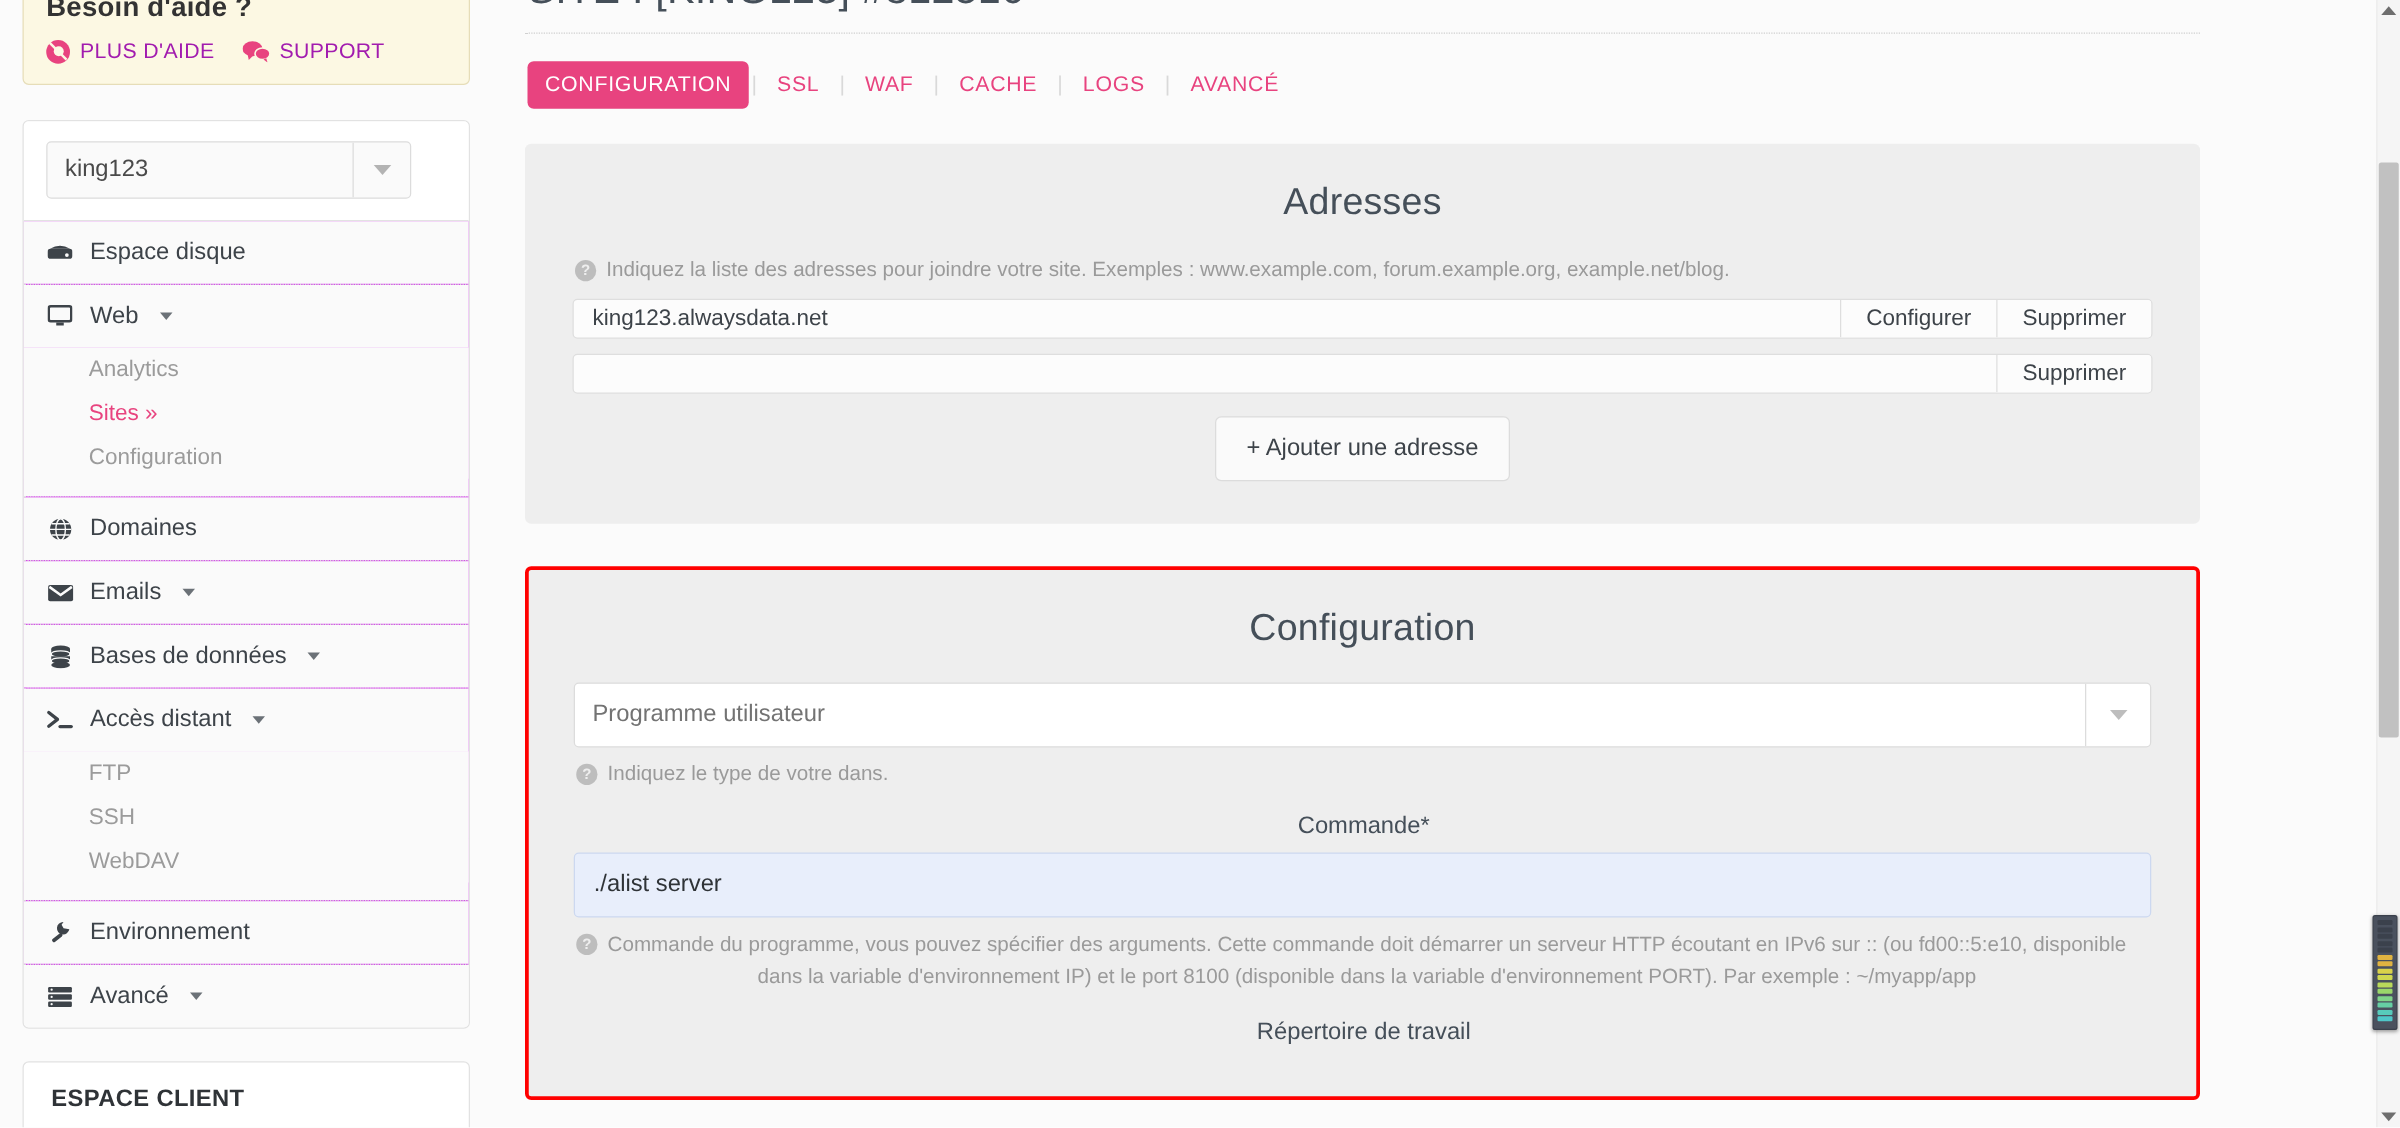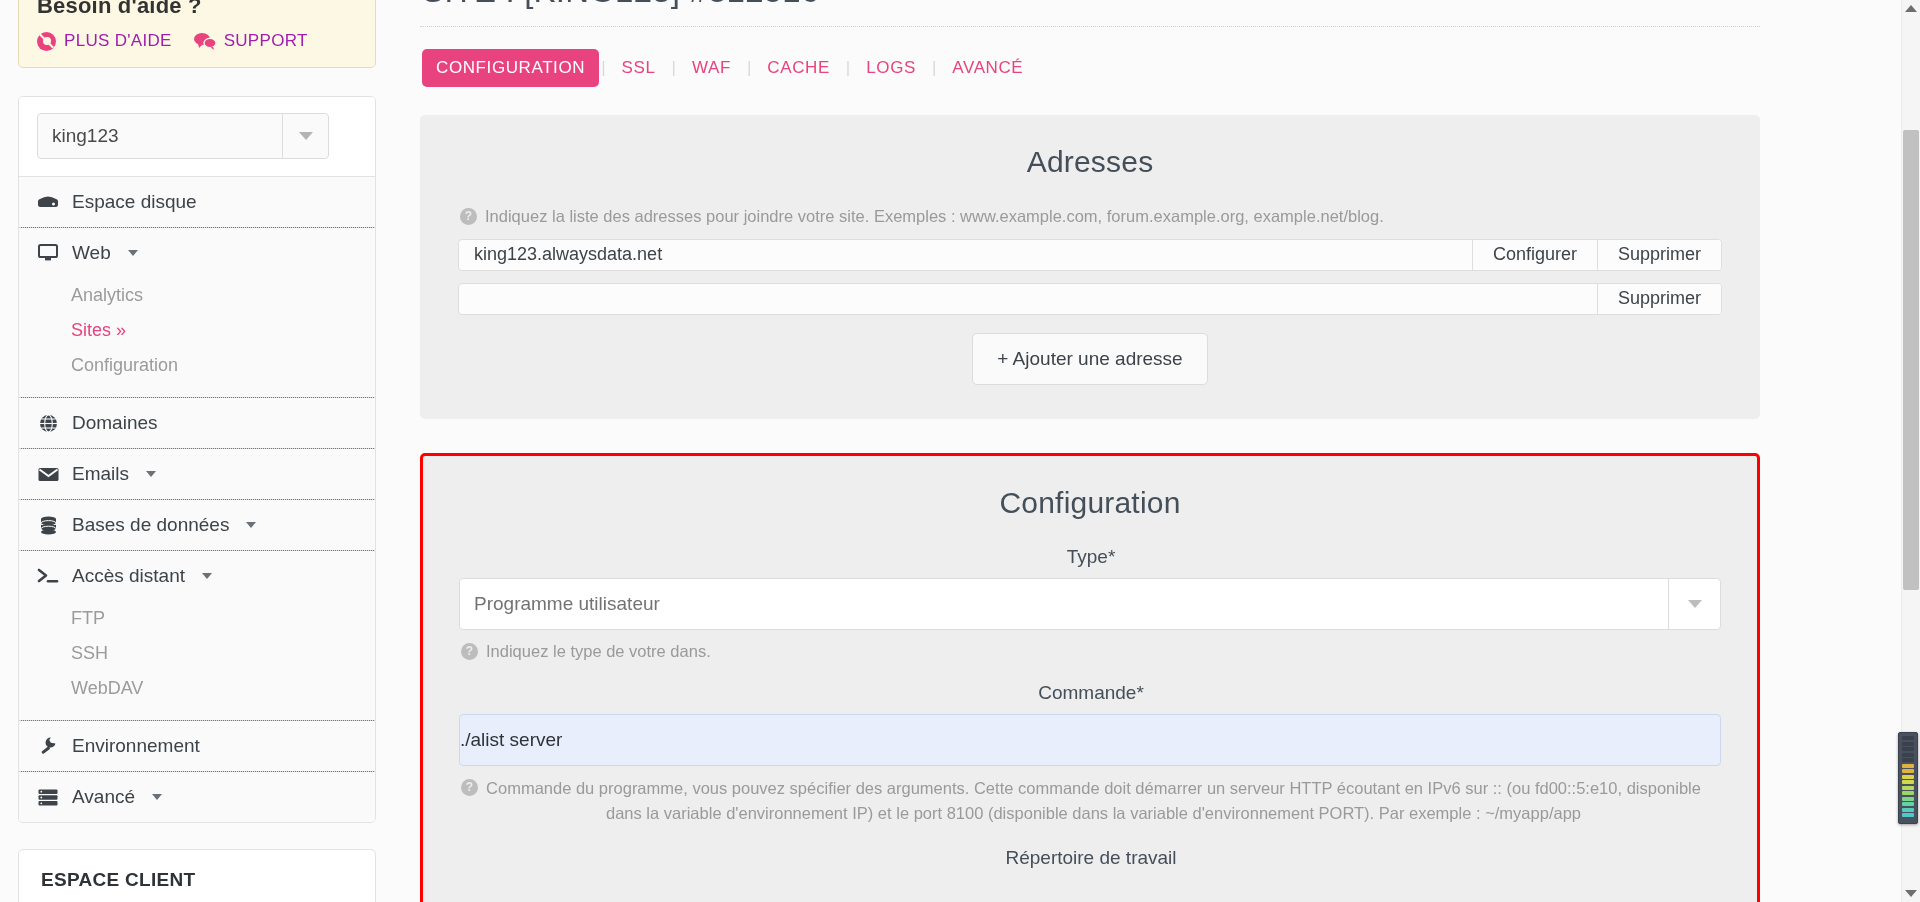--- a/index.html
+++ b/index.html
@@ -125,21 +125,21 @@
     display: flex;
     align-items: center;
     gap: 13px;
     padding: 14px 18px;
     font-size: 19px;
     color: #3d4349;
     border-bottom: 1px dotted #d8d8d8;
     background: #fafafa;
   }
   .nav-item:last-child { border-bottom: none; }
-  .nav-group { border-bottom: 1px dotted #d8d8d8; background: #ef4444; }
+  .nav-group { border-bottom: 1px dotted #d8d8d8; background: #d946ef; }
   .nav-group:last-child { border-bottom: none; }
   .nav-group .nav-item { border-bottom: none; }
   .nav-icon {
     width: 22px; height: 20px;
     display: flex; align-items: center; justify-content: center;
     flex: none;
     color: #3d4349;
   }
   .caret-sm {
     width: 0; height: 0;
@@ -317,20 +317,21 @@
     border-left: 7px solid transparent;
     border-right: 7px solid transparent;
     border-top: 8px solid #bdbdbd;
   }
   .field-input {
     display: flex; align-items: center;
     height: 52px;
     background: #e8eefb;
     border: 1px solid #ccd8f0;
     border-radius: 4px;
+    padding-left: 15px;
     font-size: 19px;
     color: #2f3337;
     margin-bottom: 10px;
   }
   .hint-long { line-height: 1.5; max-width: 1240px; }
 
   
   .vscroll {
     position: absolute;
     top: 0; right: 0;
@@ -590,21 +591,20 @@
         <div class="addr-input" placeholder=""></div>
         <div class="addr-btn">Supprimer</div>
       </div>
 
       <div class="add-btn">+ Ajouter une adresse</div>
     </div>
 
     <div class="panel highlight">
       <h2>Configuration</h2>
 
-      <div class="field-label">Type*</div>
       <div class="field-select">
         <div class="select-value">Programme utilisateur</div>
         <div class="select-arrow">
           <span class="caret-md"></span>
         </div>
       </div>
       <div class="hint">
         <span class="qmark">?</span>
         <span>Indiquez le type de votre dans.</span>
       </div>

